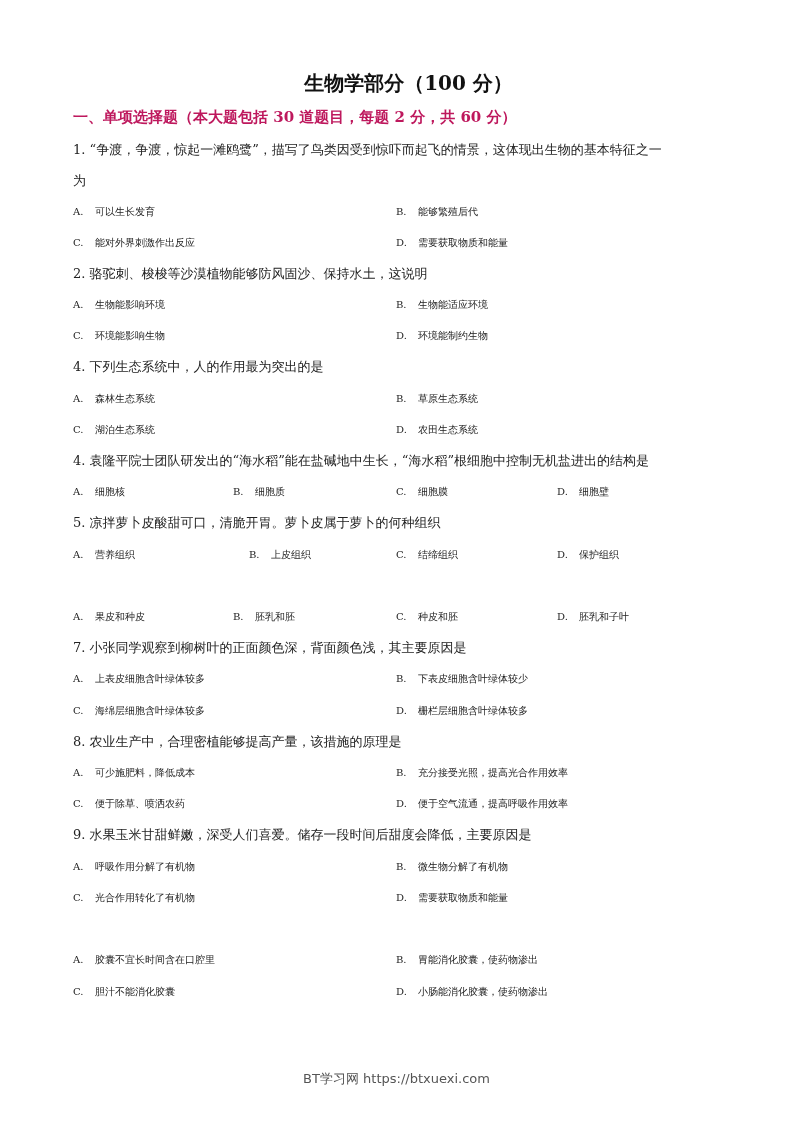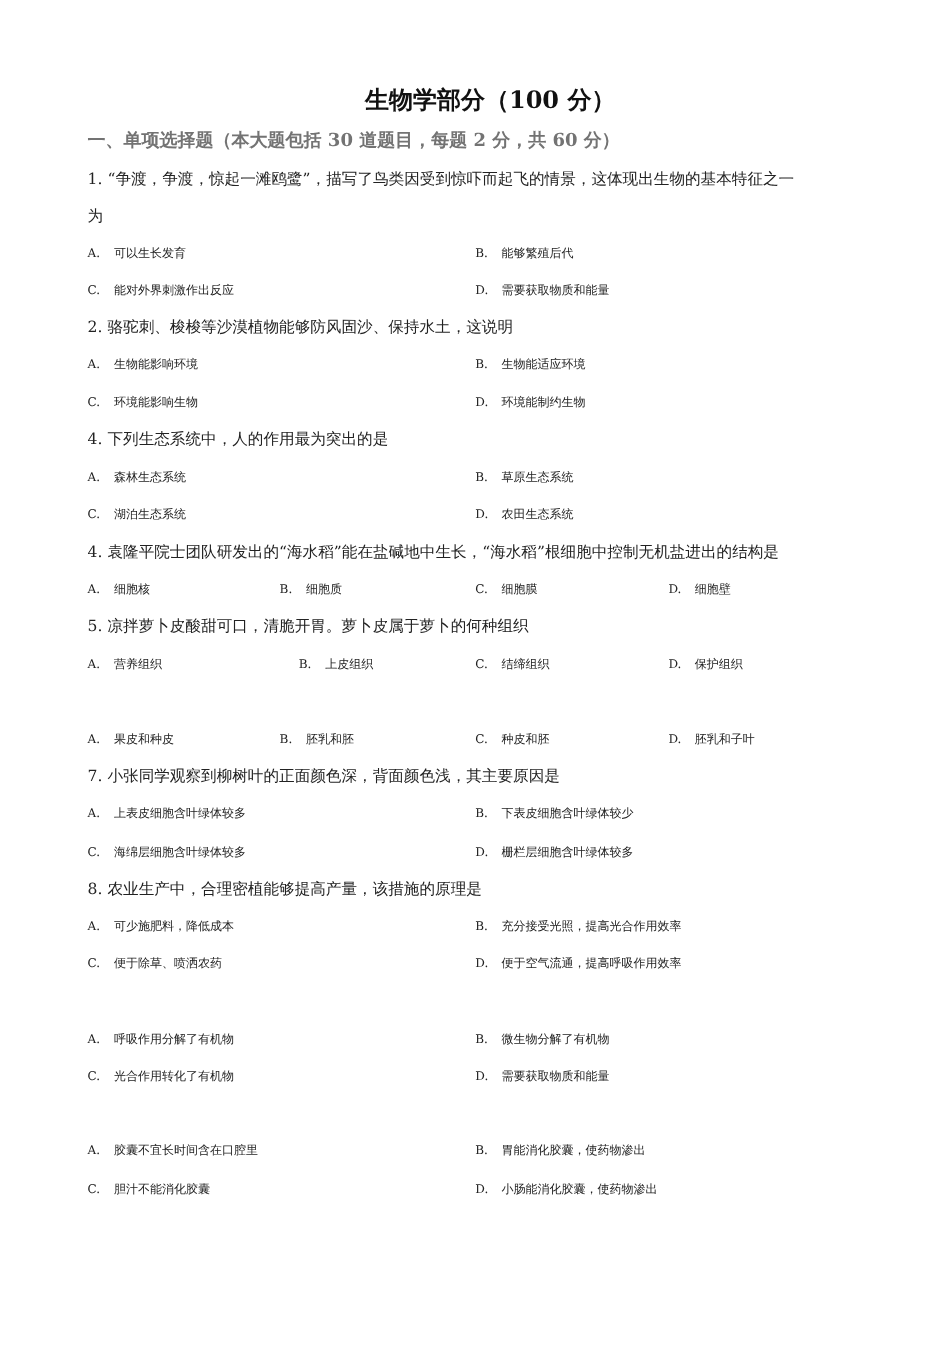--- a/index.html
+++ b/index.html
@@ -2,21 +2,21 @@
 <html><head>
   <meta charset="utf-8">
   <style>
     html, body { margin: 0; padding: 0; background: #ffffff; }
     body { width: 793px; height: 1122px; position: relative; overflow: hidden;
            font-family: "DejaVu Serif", "Liberation Serif", serif; color: #222; }
     .page { position: absolute; left: 0; top: 0; width: 793px; height: 1122px; }
     .title { position: absolute; top: 70px; left: 0; width: 793px; text-align: center;
              font-size: 20px; font-weight: bold; color: #111; line-height: 26px; padding-left: 12px; }
     .section { position: absolute; top: 106px; left: 73px; font-size: 15px; font-weight: bold;
-               color: #737373; line-height: 22px; }
+               color: #be185d; line-height: 22px; }
     .line { position: absolute; left: 73px; font-size: 13px; line-height: 18px; color: #222; white-space: nowrap; }
     .opt { position: absolute; font-size: 10px; line-height: 18px; color: #222; white-space: nowrap; }
     .opt .lbl { display: inline-block; width: 22px; }
     .footer { position: absolute; top: 1070px; left: 0; width: 793px; text-align: center;
               font-family: "DejaVu Sans", sans-serif; font-size: 13px; color: #555; }
   </style>
 </head>
 <body>
 
 <div class="page">
@@ -64,23 +64,25 @@
   <div class="opt" style="top:670px;left:396px"><span class="lbl">B.</span><span>下表皮细胞含叶绿体较少</span></div>
   <div class="opt" style="top:702px;left:73px"><span class="lbl">C.</span><span>海绵层细胞含叶绿体较多</span></div>
   <div class="opt" style="top:702px;left:396px"><span class="lbl">D.</span><span>栅栏层细胞含叶绿体较多</span></div>
 
   <div class="line" style="top:733px">8. 农业生产中，合理密植能够提高产量，该措施的原理是</div>
   <div class="opt" style="top:764px;left:73px"><span class="lbl">A.</span><span>可少施肥料，降低成本</span></div>
   <div class="opt" style="top:764px;left:396px"><span class="lbl">B.</span><span>充分接受光照，提高光合作用效率</span></div>
   <div class="opt" style="top:795px;left:73px"><span class="lbl">C.</span><span>便于除草、喷洒农药</span></div>
   <div class="opt" style="top:795px;left:396px"><span class="lbl">D.</span><span>便于空气流通，提高呼吸作用效率</span></div>
 
+  <div class="line" style="top:826px">9. 水果玉米甘甜鲜嫩，深受人们喜爱。储存一段时间后甜度会降低，主要原因是</div>
   <div class="opt" style="top:858px;left:73px"><span class="lbl">A.</span><span>呼吸作用分解了有机物</span></div>
   <div class="opt" style="top:858px;left:396px"><span class="lbl">B.</span><span>微生物分解了有机物</span></div>
   <div class="opt" style="top:889px;left:73px"><span class="lbl">C.</span><span>光合作用转化了有机物</span></div>
   <div class="opt" style="top:889px;left:396px"><span class="lbl">D.</span><span>需要获取物质和能量</span></div>
 
   <div class="opt" style="top:951px;left:73px"><span class="lbl">A.</span><span>胶囊不宜长时间含在口腔里</span></div>
   <div class="opt" style="top:951px;left:396px"><span class="lbl">B.</span><span>胃能消化胶囊，使药物渗出</span></div>
   <div class="opt" style="top:983px;left:73px"><span class="lbl">C.</span><span>胆汁不能消化胶囊</span></div>
   <div class="opt" style="top:983px;left:396px"><span class="lbl">D.</span><span>小肠能消化胶囊，使药物渗出</span></div>
 
+  <div class="footer">BT学习网 https://btxuexi.com</div>
 </div>
 
 </body></html>

